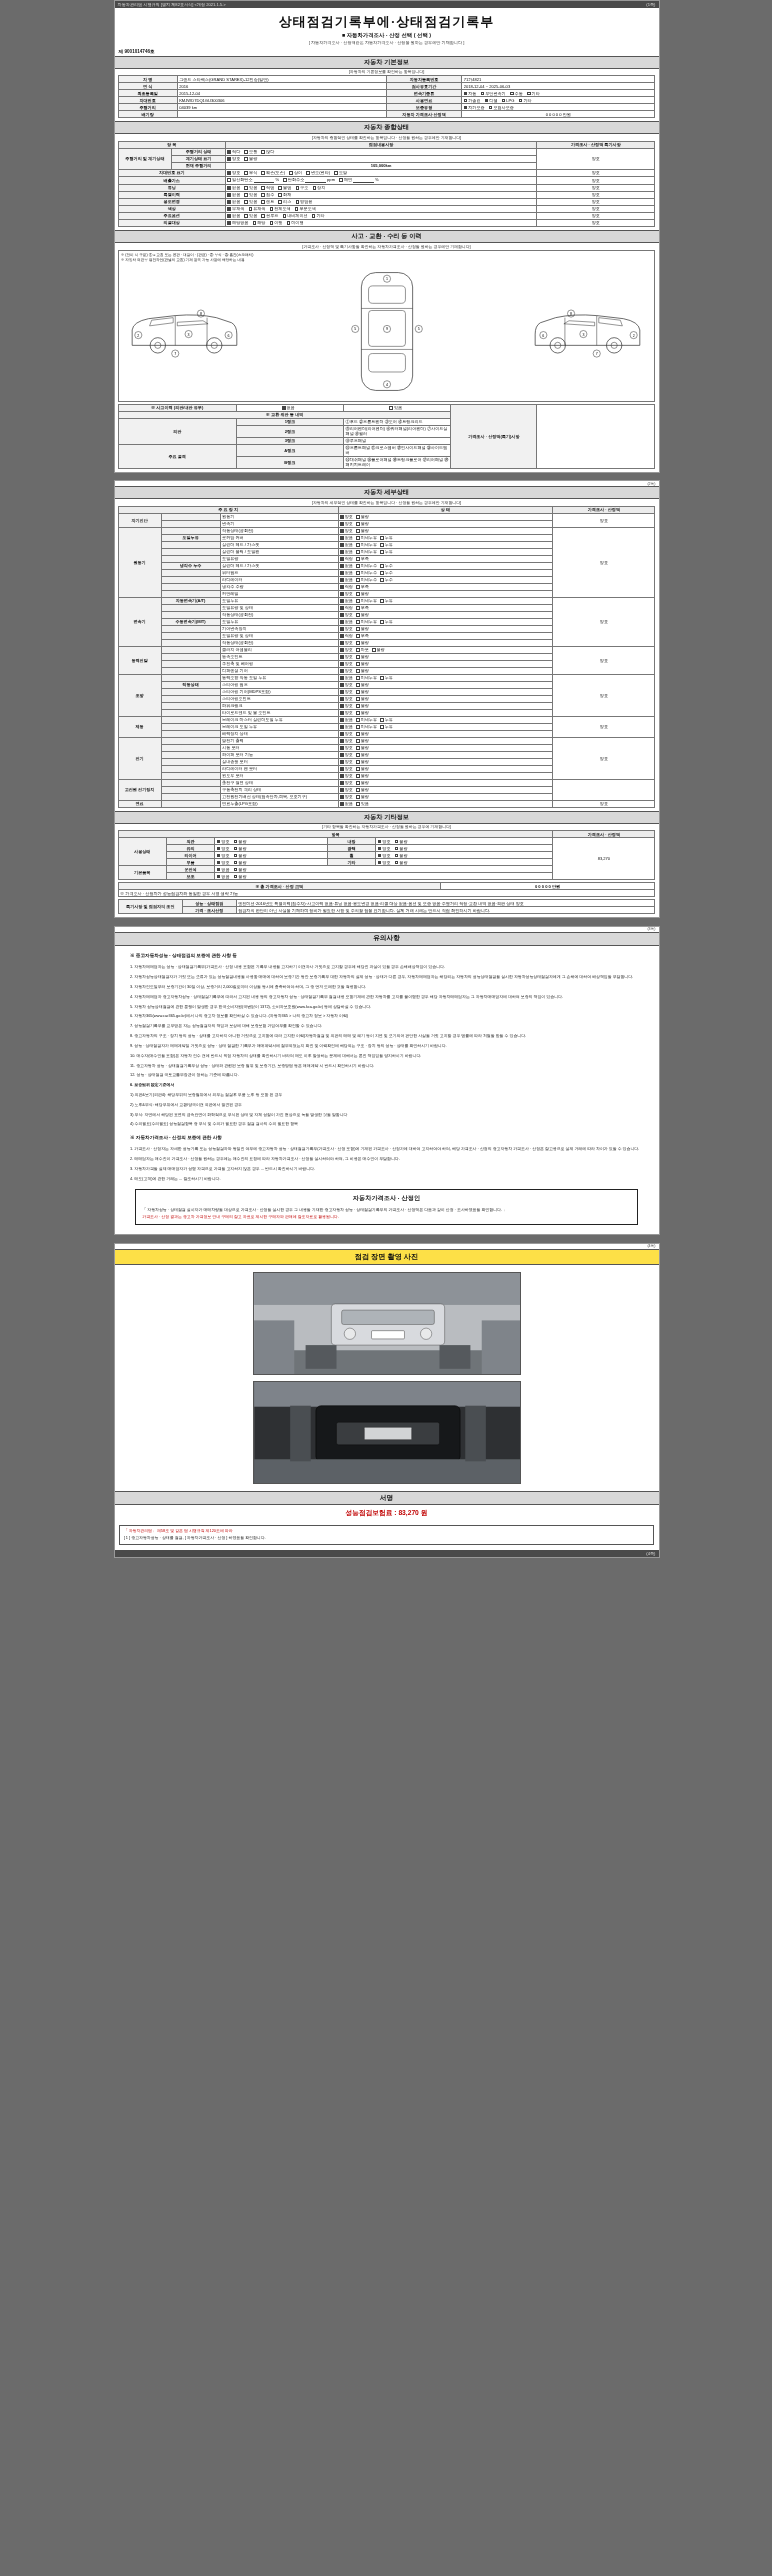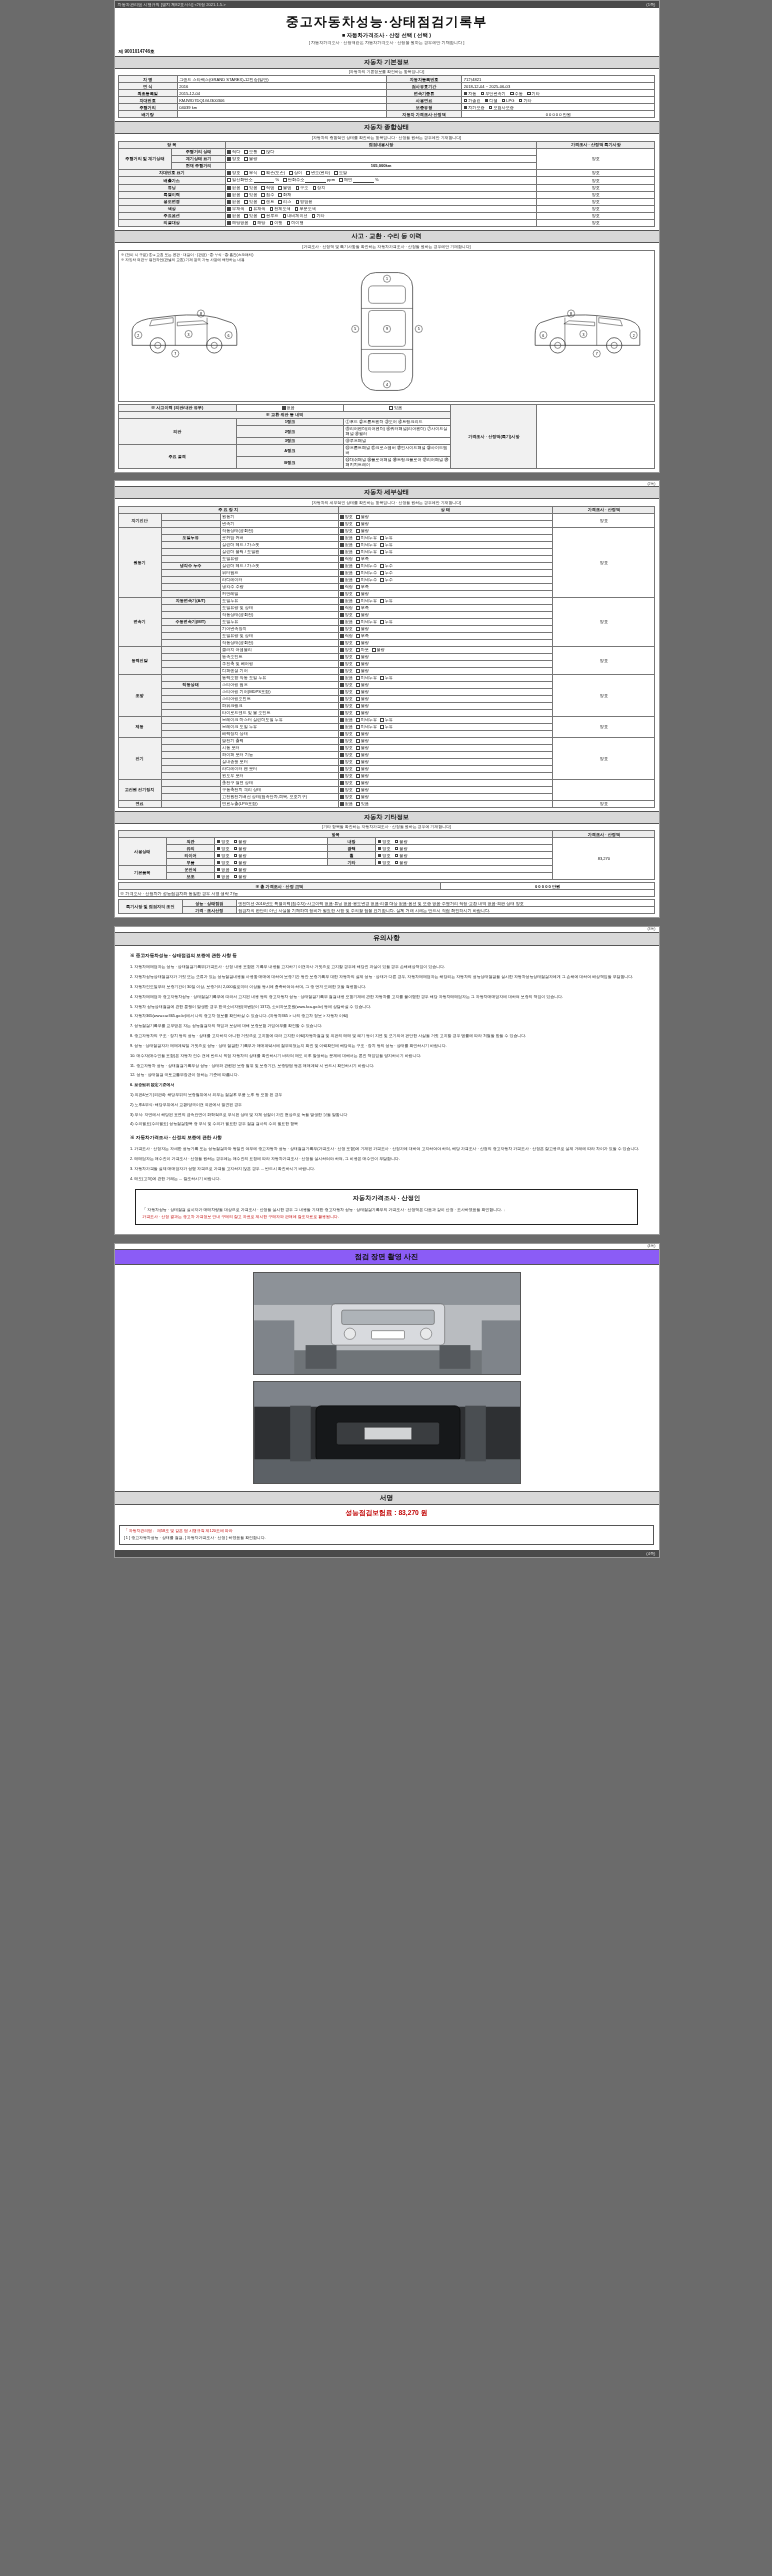--- a/index.html
+++ b/index.html
@@ -76,21 +76,21 @@
   .notice-body p { margin:0 0 2.6px; }
   .nh { font-weight:bold; font-size:4.6px; margin:6.2px 0 3.1px; }
   .guarantee-box { border:1px solid #222; margin:7.2px 20.6px 3.1px; padding:4.1px 6.2px; }
   .guarantee-box .gt { text-align:center; font-weight:bold; font-size:6.2px;
                        margin-bottom:2.6px; }
   .guarantee-box .gb { font-size:3.9px; line-height:1.8; }
   .red { color:#c00000; }
 
   
   .photo-title { text-align:center; font-weight:bold; font-size:7.2px;
-                 background:#8b5cf6; border-top:0.5px solid #555;
+                 background:#fde047; border-top:0.5px solid #555;
                  border-bottom:0.5px solid #555; padding:2.1px 0; }
   .photo-wrap { padding:7.2px 0; display:flex; flex-direction:column;
                 align-items:center; gap:6.2px; }
   .photo {
     width:268px; height:103px; border:0.5px solid #555; position:relative;
     overflow:hidden;
   }
   .sign-title { text-align:center; font-weight:bold; font-size:6.7px;
                 background:#d8d8d8; border-top:0.5px solid #555;
                 border-bottom:0.5px solid #555; padding:1.5px 0; }
@@ -111,21 +111,21 @@
 </head>
 <body>
 
 <div class="page">
 
   <div class="topstrip">
     <span>자동차관리법 시행규칙 [별지 제82호서식] &lt;개정 2021.1.5.&gt;</span>
     <span class="r">(1쪽)</span>
   </div>
 
-  <h1 class="doc-title">중고자동차성능·상태점검기록부</h1>
+  <h1 class="doc-title">상태점검기록부에·상태점검기록부</h1>
   <div class="subtitle">■ 자동차가격조사 · 산정 선택 ( 선택 )</div>
   <div class="subtitle2">[ 자동차가격조사 · 산정액란은 자동차가격조사 · 산정을 원하는 경우에만 기재합니다 ]</div>
   <div class="docno">
     <span>제</span>
     <span>9001014746호</span>
   </div>
 
   <div class="bandhdr">자동차 기본정보</div>
   <div class="bandsub">[자동차의 기본정보를 확인하는 항목입니다]</div>
   <div class="section-pad">

